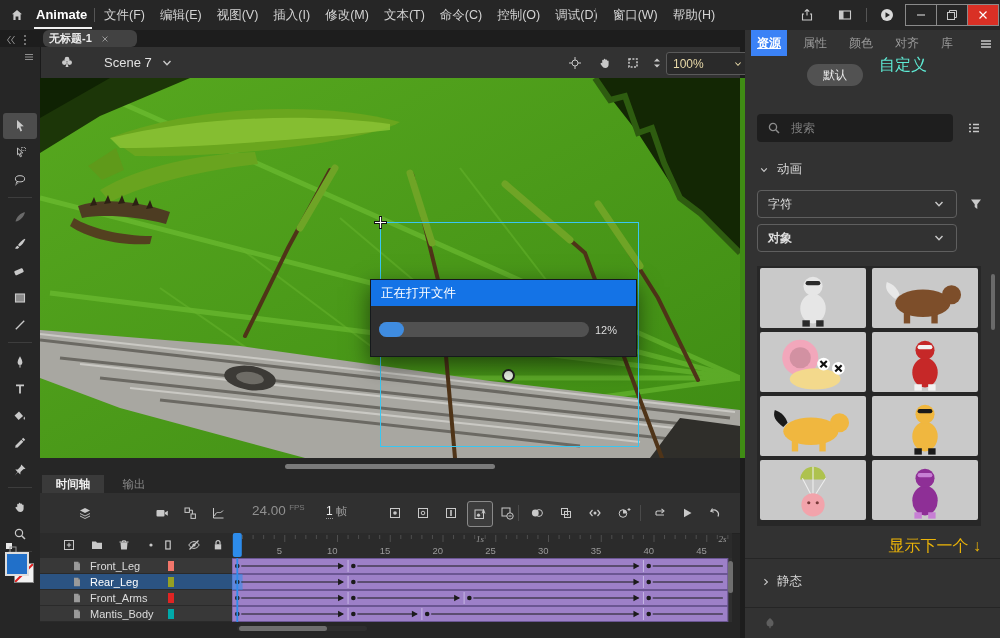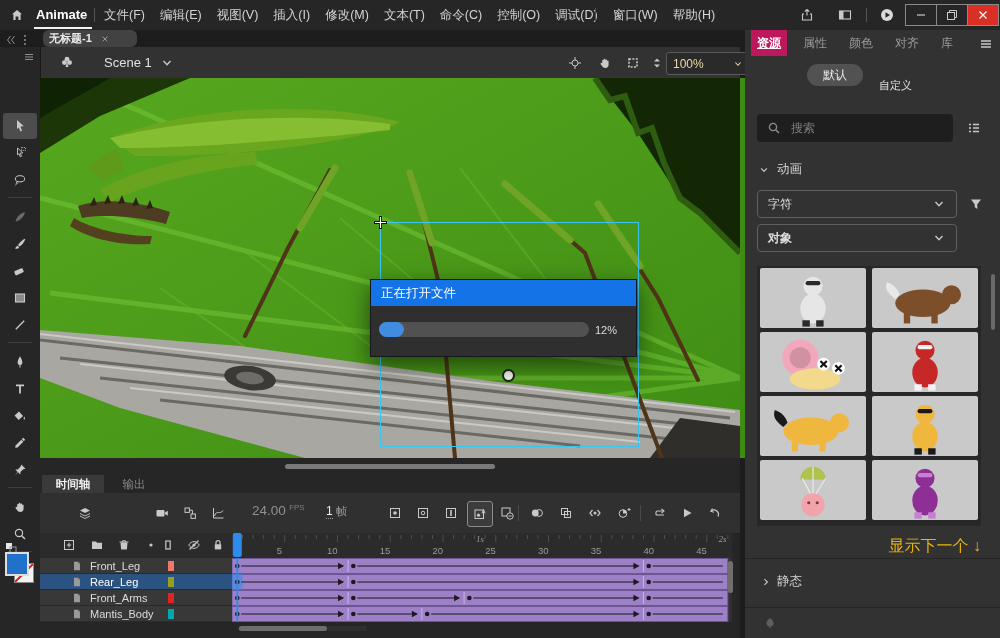--- a/index.html
+++ b/index.html
@@ -51,23 +51,23 @@
   .lrow .nm{color:#dcdcdc;font-size:11px;margin-left:6px;white-space:nowrap;}
   .lrow .sw{position:absolute;left:128px;top:3px;width:6px;height:10px;}
   #ruler{left:192px;top:58px;}
   #grid{left:192px;top:83px;}
   #tlhscroll{left:197px;top:151px;width:130px;height:5px;background:#2e2e2e;border-radius:3px;}
   #tlhscroll .thumb{left:2px;top:0;width:88px;height:5px;background:#6e6e6e;border-radius:3px;}
   #tlvscroll{left:688px;top:86px;width:5px;height:56px;}
   #tlvscroll .thumb{left:0;top:0;width:5px;height:32px;background:#6e6e6e;border-radius:3px;}
   #rp{left:745px;top:30px;width:255px;height:608px;background:#323232;}
   .rptab{top:0;height:26px;line-height:26px;font-size:12px;color:#9a9a9a;padding:0 6px;}
-  .rptab.active{color:#fff;background:#be185d;font-weight:bold;text-decoration:underline;}
+  .rptab.active{color:#fff;background:#3b82f6;font-weight:bold;text-decoration:underline;}
   #modebar .chip{position:absolute;left:62px;top:34px;width:56px;height:22px;background:#525252;border-radius:12px;color:#ececec;font-size:12px;text-align:center;line-height:22px;}
-  #modebar .plain{position:absolute;left:134px;top:44px;height:22px;color:#e5e5e5;font-size:11px;line-height:22px;}
+  #modebar .plain{position:absolute;left:134px;top:24px;height:22px;color:#5eead4;font-size:16px;line-height:22px;}
   #searchbox{left:12px;top:84px;width:196px;height:28px;background:#1e1e1e;border-radius:4px;display:flex;align-items:center;}
   #searchbox input{background:transparent;border:none;outline:none;color:#bdbdbd;font-size:12px;width:150px;font-family:inherit;}
   #searchbox input::placeholder{color:#7d7d7d;}
   .ddrow{left:12px;width:200px;height:28px;border:1px solid #5f5f5f;border-radius:4px;display:flex;align-items:center;justify-content:space-between;padding:0 10px;box-sizing:border-box;color:#e0e0e0;font-size:12px;}
   .sechdr{color:#d8d8d8;font-size:12.5px;}
   #assetgrid{left:12px;top:236px;width:224px;height:260px;background:#272727;}
   .cell{position:absolute;width:106px;height:60px;background:#c9c9c9;border-radius:2px;overflow:hidden;}
   #gridscroll{left:246px;top:244px;width:4px;height:56px;background:#6a6a6a;border-radius:2px;}
   #shownext{left:100px;top:506px;width:136px;text-align:right;color:#eab308;font-size:16px;}
   .rpdiv{left:0;width:255px;height:1px;background:#252525;}
@@ -170,21 +170,21 @@
 
   <div id="scenebar" class="abs">
     <span class="abs ico" style="left:20px;top:8px;">
         <svg width="14" height="14" viewBox="0 0 14 14">
           <circle cx="7" cy="4.2" r="2.4" fill="currentColor"></circle>
           <circle cx="4.4" cy="7.6" r="2.4" fill="currentColor"></circle>
           <circle cx="9.6" cy="7.6" r="2.4" fill="currentColor"></circle>
           <path d="M7 7 8.5 12H5.5Z" fill="currentColor"></path>
         </svg>
       </span>
-    <span id="scenelabel" class="abs" style="left:64px;">Scene 1</span>
+    <span id="scenelabel" class="abs" style="left:64px;">Scene 7</span>
     <span class="abs ico" style="left:120px;top:9px;">
         <svg width="14" height="14" viewBox="0 0 14 14">
           <path d="M3.5 5 7 8.8 10.5 5" fill="none" stroke="currentColor" stroke-width="1.4"></path>
         </svg>
       </span>
     <span class="abs ico" style="left:528px;top:9px;">
         <svg width="14" height="14" viewBox="0 0 14 14">
           <circle cx="7" cy="7" r="3" fill="none" stroke="currentColor"></circle>
           <path d="M7 1v3M7 10v3M1 7h3M10 7h3" stroke="currentColor"></path>
         </svg>

